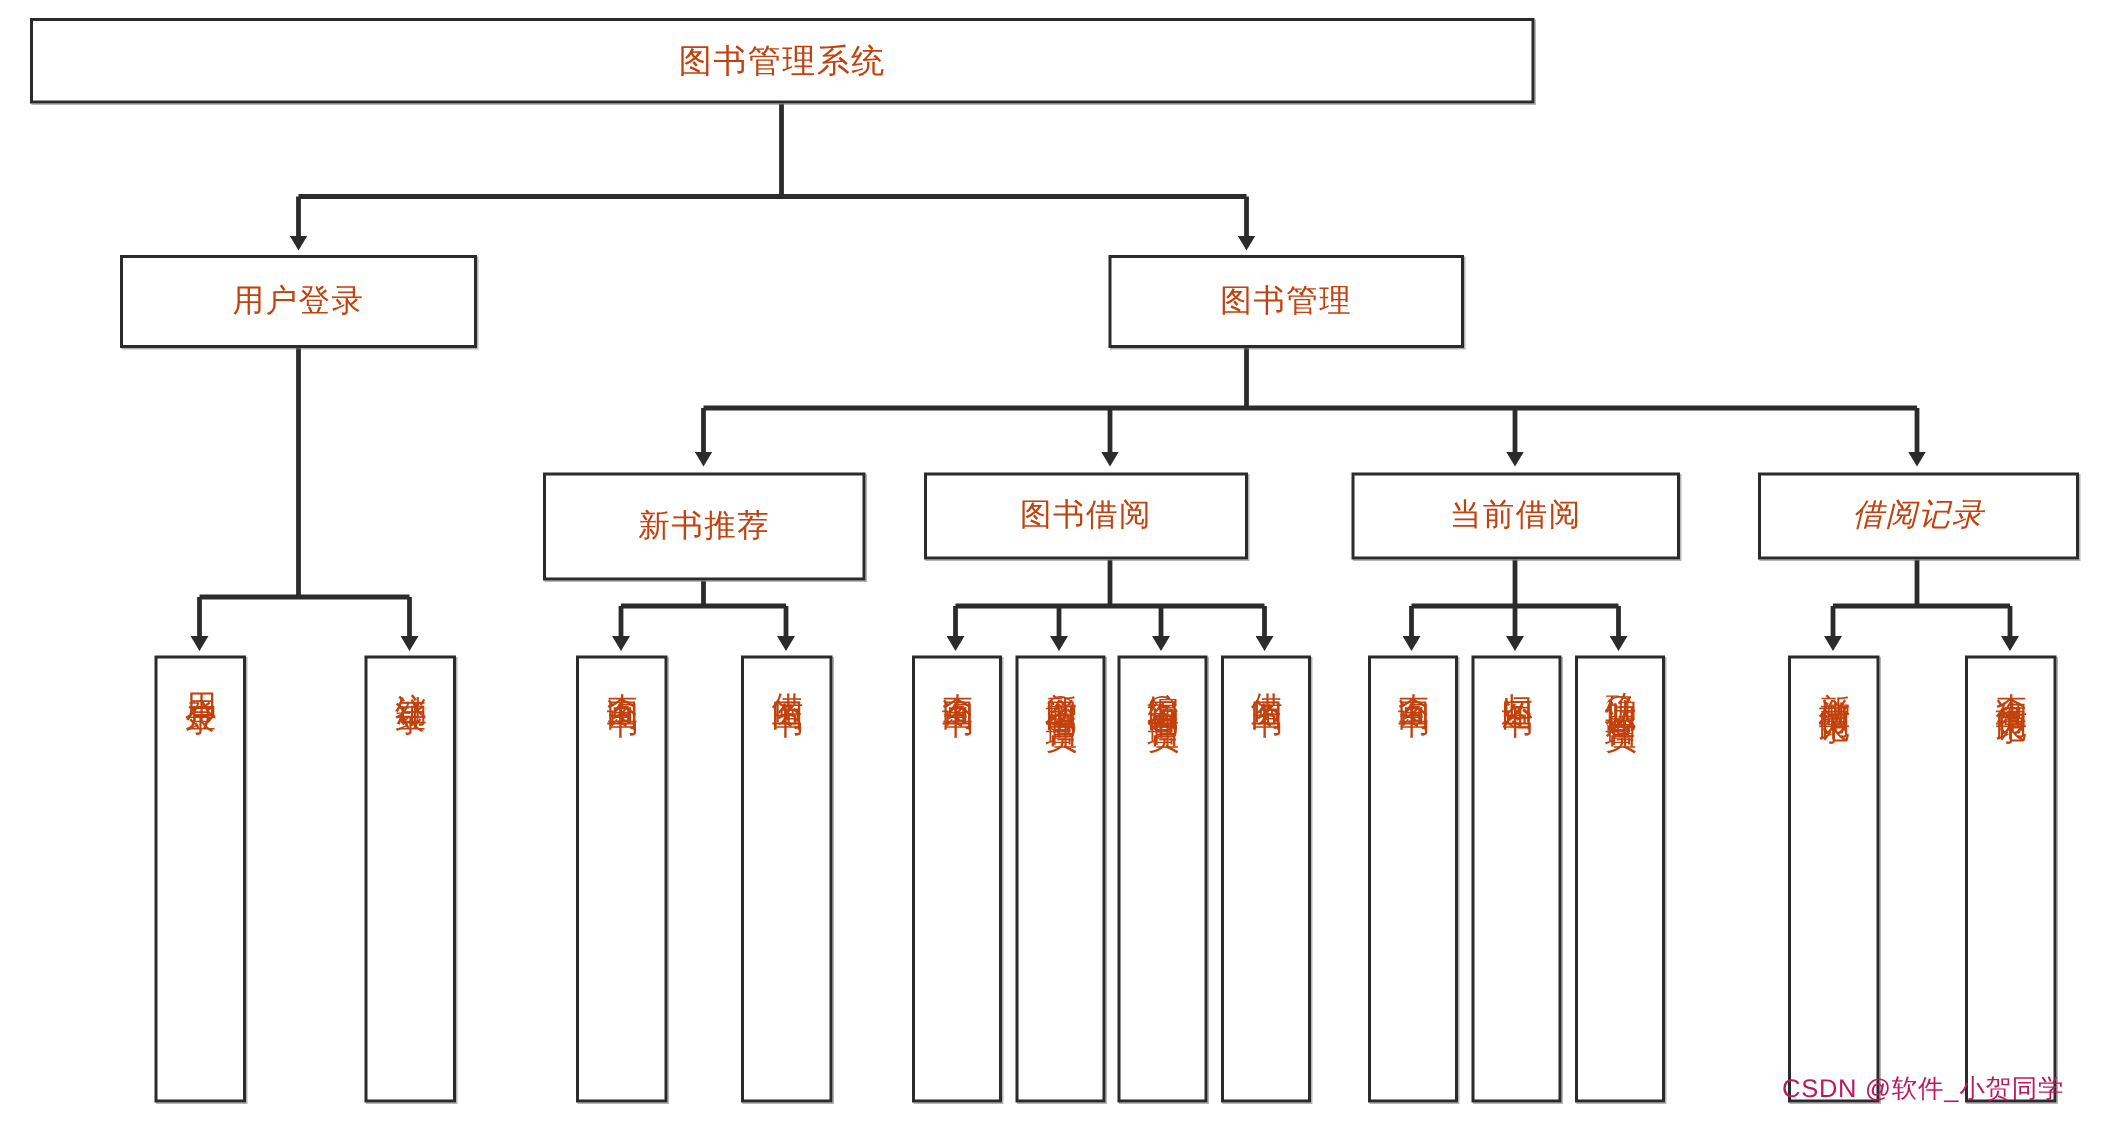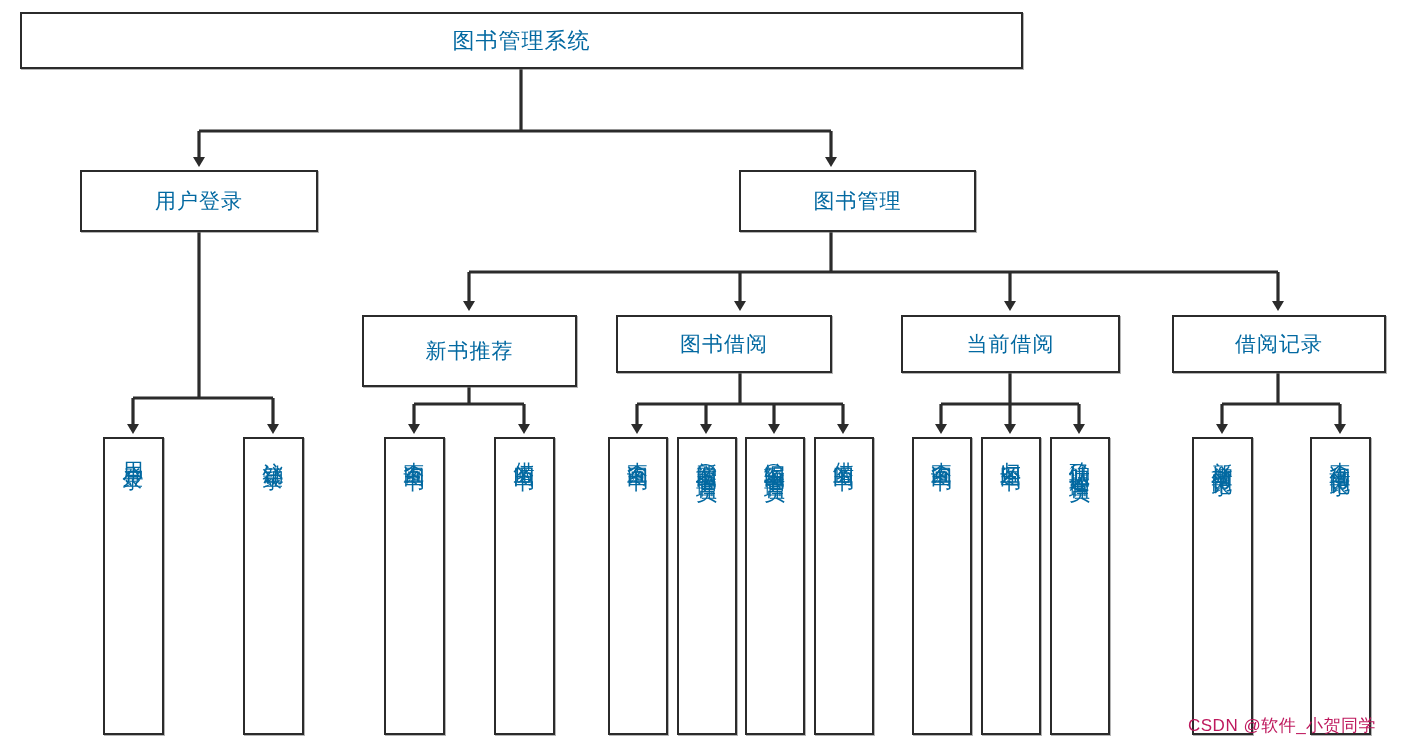--- a/index.html
+++ b/index.html
@@ -33,21 +33,21 @@
     border: 2px solid #2b2b2b;
     display: flex;
     align-items: center;
     justify-content: center;
     box-shadow: 1px 1px 0 rgba(120,120,120,0.55);
   }
   .node .label {
     font-size: 21px;
     line-height: 1.15;
     letter-spacing: 1px;
-    color: #0369a1;
+    color: #c2410c;
     white-space: nowrap;
     text-align: center;
   }
   .node.root .label { font-size: 22px; }
   .node.leaf {
     align-items: flex-start;
     padding-top: 6px;
   }
   .node.leaf .label {
     writing-mode: vertical-rl;
@@ -136,21 +136,21 @@
 
   <div class="node" style="left:362px; top:315px; width:215px; height:72px;">
     <span class="label">新书推荐</span>
   </div>
   <div class="node" style="left:616px; top:315px; width:216px; height:58px;">
     <span class="label">图书借阅</span>
   </div>
   <div class="node" style="left:901px; top:315px; width:219px; height:58px;">
     <span class="label">当前借阅</span>
   </div>
-  <div class="node" style="left:1172px; top:315px; width:214px; height:58px;">
+  <div class="node" style="left:1172px; top:315px; width:214px; height:58px;font-style:italic;">
     <span class="label">借阅记录</span>
   </div>
 
   <div class="node leaf" style="left:103px; top:437px; width:61px; height:298px;">
     <span class="label">用户登录</span>
   </div>
   <div class="node leaf" style="left:243px; top:437px; width:61px; height:298px;">
     <span class="label">注销登录</span>
   </div>
 

